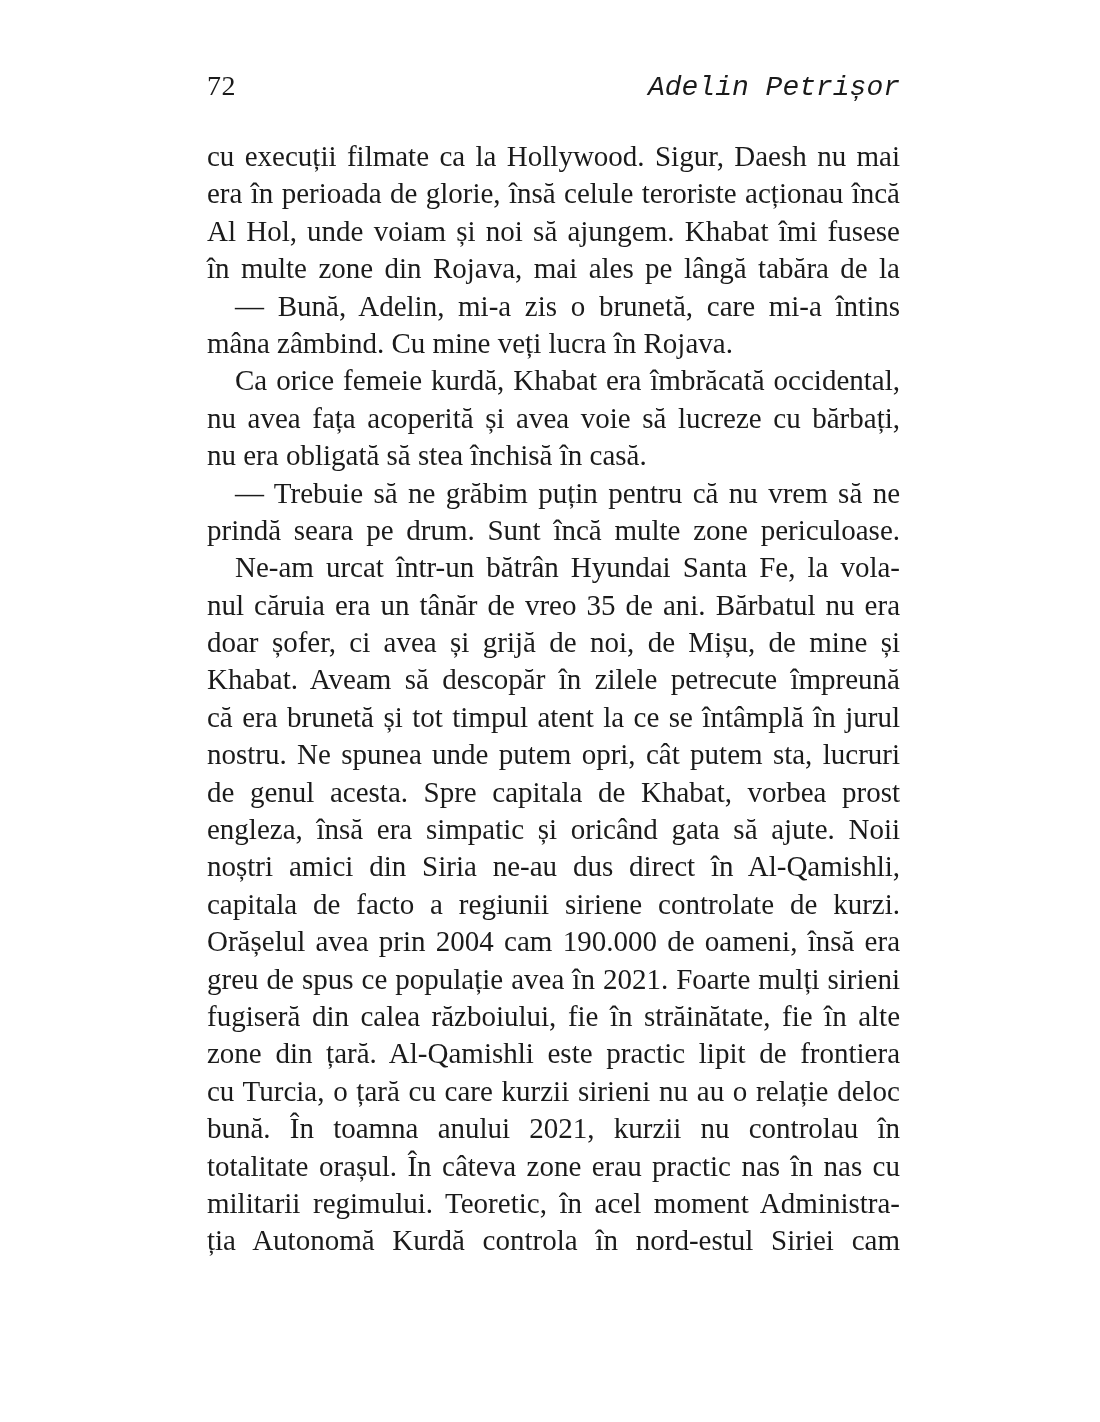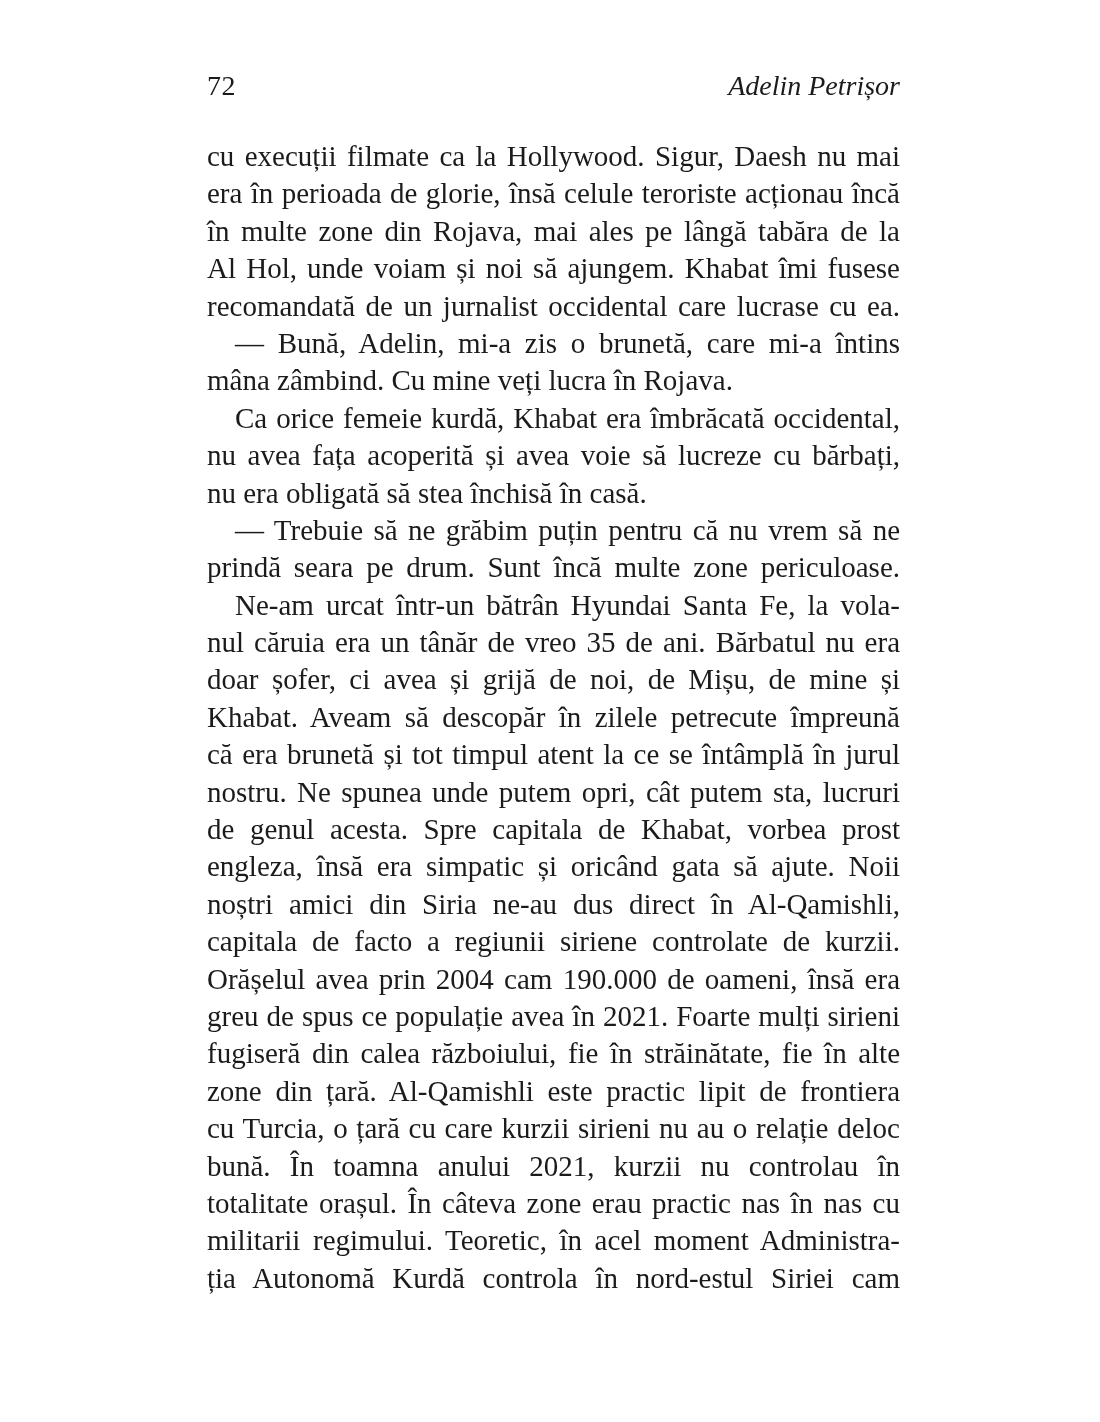--- a/index.html
+++ b/index.html
@@ -27,20 +27,21 @@
     align-items: baseline;
     font-size: 28px;
     line-height: 37px;
   }
   .page-number {
     font-style: normal;
     letter-spacing: 0.5px;
   }
   .running-head-author {
     font-style: italic;
+    font-family: Liberation Mono, monospace;
   }
   .body-text {
     position: absolute;
     left: 207px;
     top: 138px;
     width: 693px;
     font-size: 29px;
     line-height: 37.4px;
     color: #1b1b1b;
   }
@@ -63,40 +64,39 @@
 <body>
 
 <div class="page">
   <div class="running-header">
     <span class="page-number">72</span>
     <span class="running-head-author">Adelin Petrișor</span>
   </div>
   <div class="body-text">
       <div class="line">cu execuții filmate ca la Hollywood. Sigur, Daesh nu mai</div>
       <div class="line">era în perioada de glorie, însă celule teroriste acționau încă</div>
+      <div class="line">Al Hol, unde voiam și noi să ajungem. Khabat îmi fusese</div>
       <div class="line">în multe zone din Rojava, mai ales pe lângă tabăra de la</div>
-      <div class="line">Al Hol, unde voiam și noi să ajungem. Khabat îmi fusese</div>
-      <div class="line">recomandată de un jurnalist occidental care lucrase cu ea.</div>
       <div class="line indent">— Bună, Adelin, mi-a zis o brunetă, care mi-a întins</div>
       <div class="line plain-end">mâna zâmbind. Cu mine veți lucra în Rojava.</div>
       <div class="line indent">Ca orice femeie kurdă, Khabat era îmbrăcată occidental,</div>
       <div class="line">nu avea fața acoperită și avea voie să lucreze cu bărbați,</div>
       <div class="line plain-end">nu era obligată să stea închisă în casă.</div>
       <div class="line indent">— Trebuie să ne grăbim puțin pentru că nu vrem să ne</div>
       <div class="line">prindă seara pe drum. Sunt încă multe zone periculoase.</div>
       <div class="line indent">Ne-am urcat într-un bătrân Hyundai Santa Fe, la vola-</div>
       <div class="line">nul căruia era un tânăr de vreo 35 de ani. Bărbatul nu era</div>
       <div class="line">doar șofer, ci avea și grijă de noi, de Mișu, de mine și</div>
       <div class="line">Khabat. Aveam să descopăr în zilele petrecute împreună</div>
       <div class="line">că era brunetă și tot timpul atent la ce se întâmplă în jurul</div>
       <div class="line">nostru. Ne spunea unde putem opri, cât putem sta, lucruri</div>
       <div class="line">de genul acesta. Spre capitala de Khabat, vorbea prost</div>
       <div class="line">engleza, însă era simpatic și oricând gata să ajute. Noii</div>
       <div class="line">noștri amici din Siria ne-au dus direct în Al-Qamishli,</div>
-      <div class="line">capitala de facto a regiunii siriene controlate de kurzii.</div>
+      <div class="line">capitala de facto a regiunii siriene controlate de kurzi.</div>
       <div class="line">Orășelul avea prin 2004 cam 190.000 de oameni, însă era</div>
       <div class="line">greu de spus ce populație avea în 2021. Foarte mulți sirieni</div>
       <div class="line">fugiseră din calea războiului, fie în străinătate, fie în alte</div>
       <div class="line">zone din țară. Al-Qamishli este practic lipit de frontiera</div>
       <div class="line">cu Turcia, o țară cu care kurzii sirieni nu au o relație deloc</div>
       <div class="line">bună. În toamna anului 2021, kurzii nu controlau în</div>
       <div class="line">totalitate orașul. În câteva zone erau practic nas în nas cu</div>
       <div class="line">militarii regimului. Teoretic, în acel moment Administra-</div>
       <div class="line">ția Autonomă Kurdă controla în nord-estul Siriei cam</div>
     </div>

